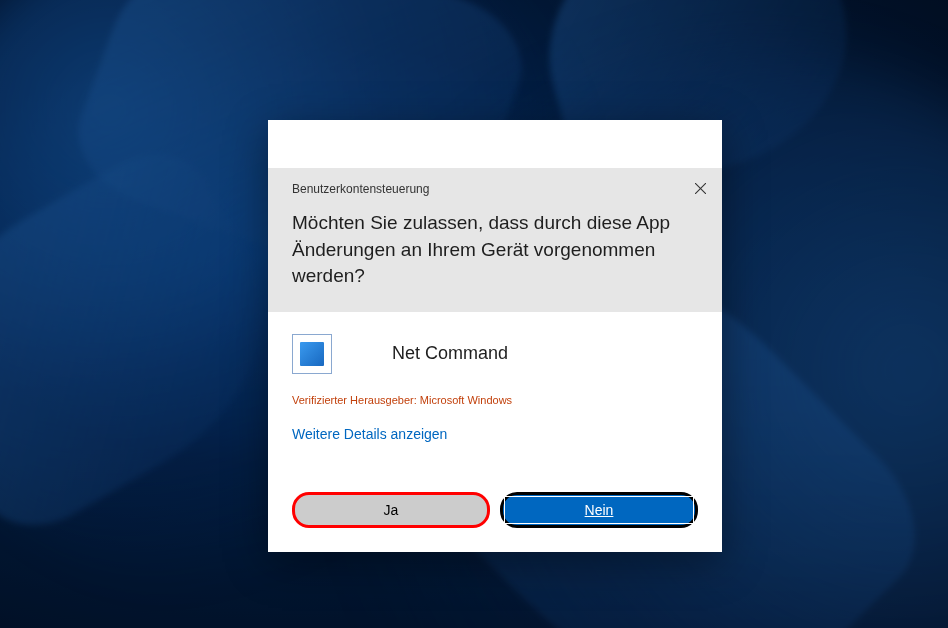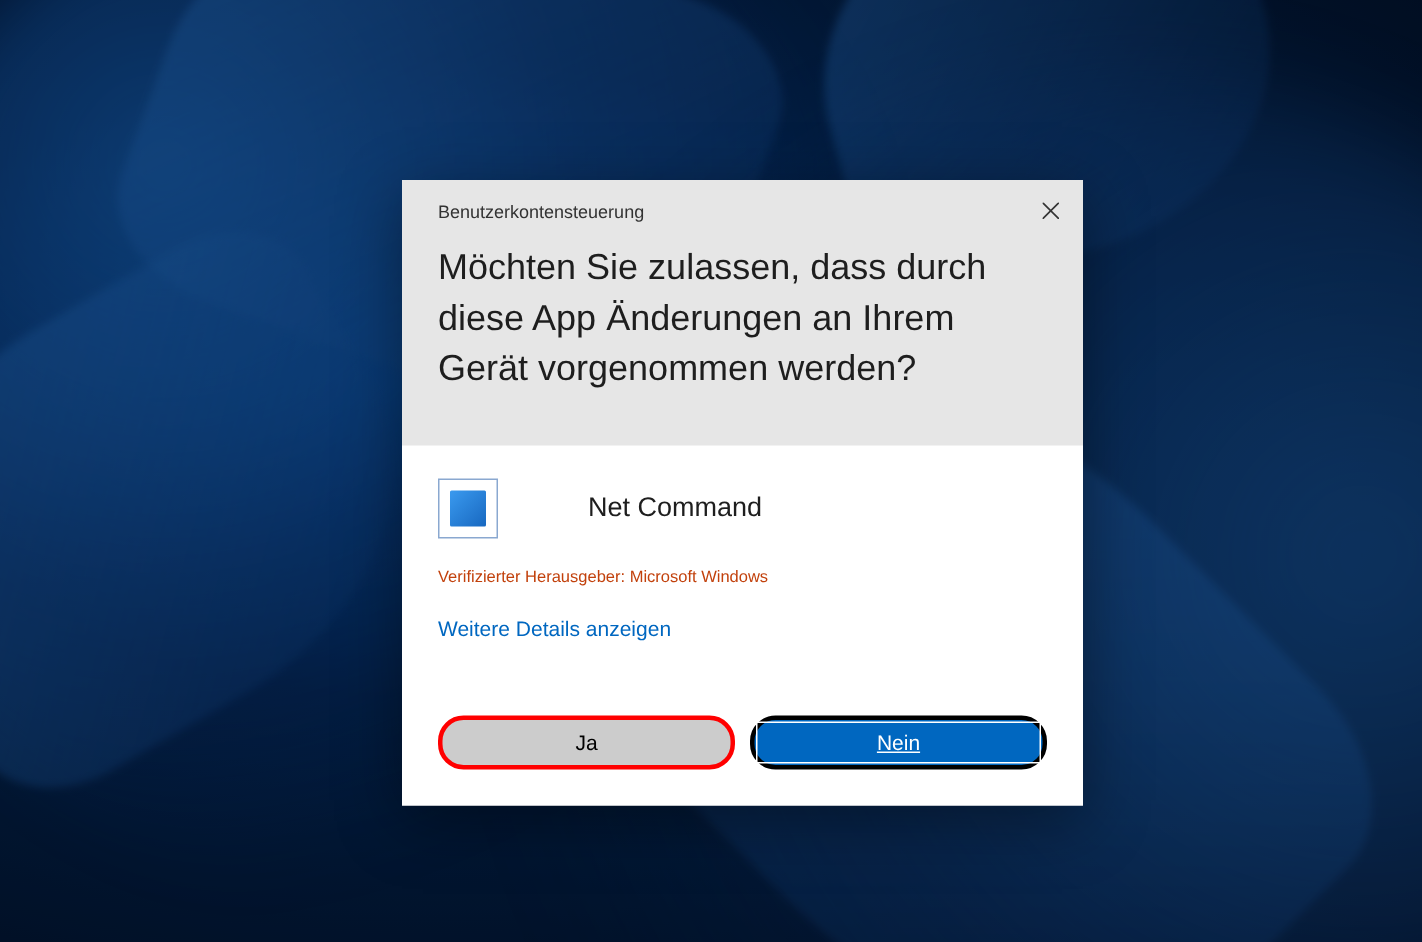--- a/index.html
+++ b/index.html
@@ -75,22 +75,23 @@
       position: absolute;
       top: 120px;
       left: 268px;
       width: 454px;
       background: #ffffff;
       box-shadow: 0 10px 40px rgba(0,0,0,0.4);
     }
     
     .dialog-header {
       background: #e6e6e6;
-      padding: 14px 24px 34px 24px;
-      position: relative;
+      padding: 14px 24px 22px 24px;
+      position: relative;
+      margin-top: 48px;
     }
     
     .close-btn {
       position: absolute;
       top: 10px;
       right: 12px;
       width: 20px;
       height: 20px;
       display: flex;
       align-items: center;
@@ -105,21 +106,21 @@
       height: 11px;
     }
     
     .dialog-title-small {
       font-size: 12px;
       color: #333;
       margin-bottom: 14px;
     }
     
     .dialog-question {
-      font-size: 24px;
+      font-size: 19px;
       color: #1e1e1e;
       line-height: 1.4;
       font-weight: 400;
     }
     
     .dialog-body {
       padding: 22px 24px 30px 24px;
       background: #ffffff;
     }
     

